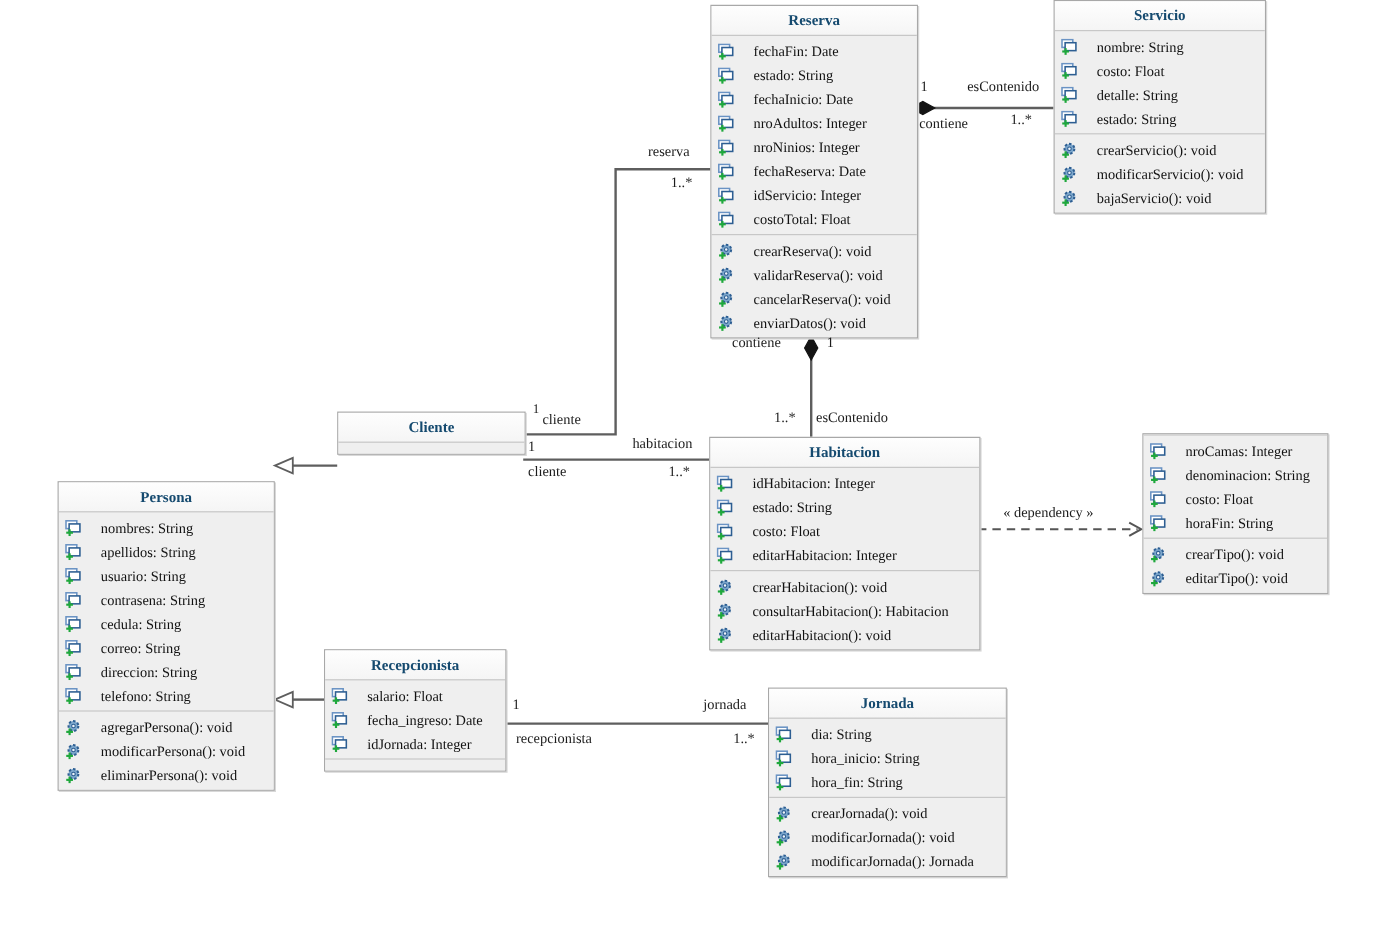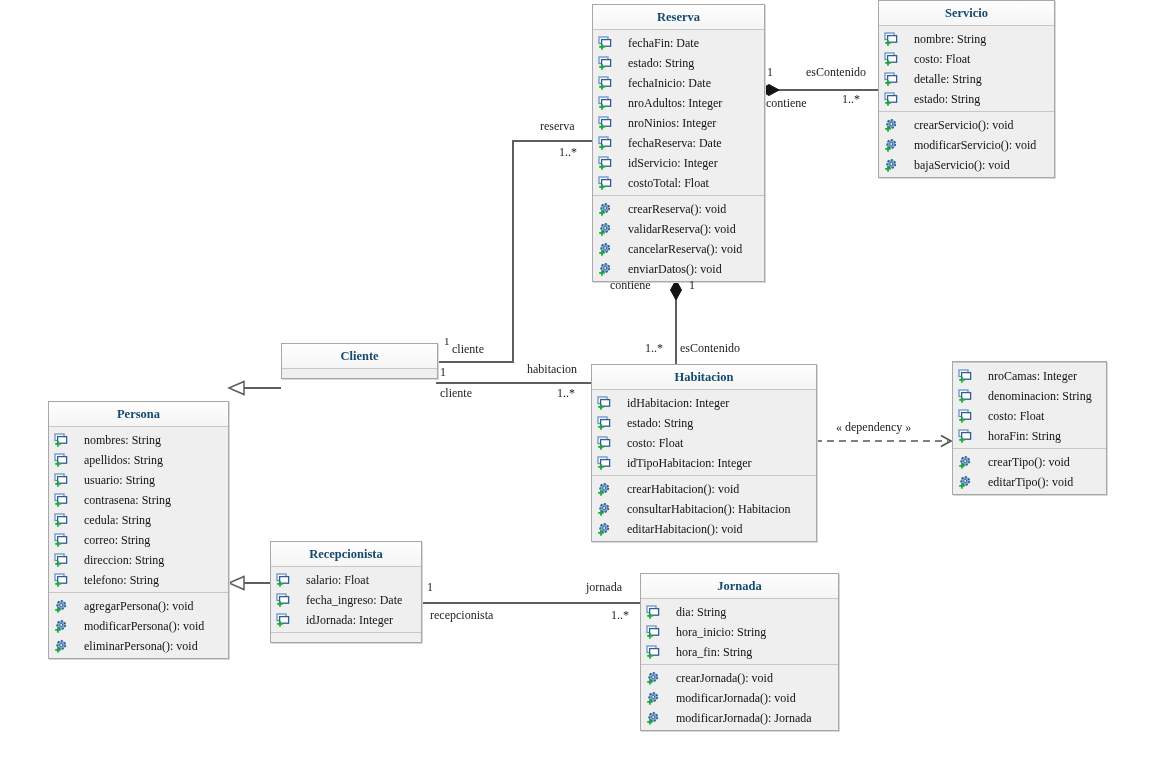--- a/index.html
+++ b/index.html
@@ -326,21 +326,21 @@
     <svg class="ic" viewBox="0 0 14 14">
             <use href="#icon-field"></use>
           </svg>
     <span>costo: Float</span>
   </div>
 
   <div class="row">
     <svg class="ic" viewBox="0 0 14 14">
             <use href="#icon-field"></use>
           </svg>
-    <span>idTipoHabitacion: Integer</span>
+    <span>editarHabitacion: Integer</span>
   </div>
 </div>
     <div class="sect">
   <div class="row">
     <svg class="ic" viewBox="0 0 14 14">
             <use href="#icon-gear"></use>
           </svg>
     <span>crearHabitacion(): void</span>
   </div>
 

